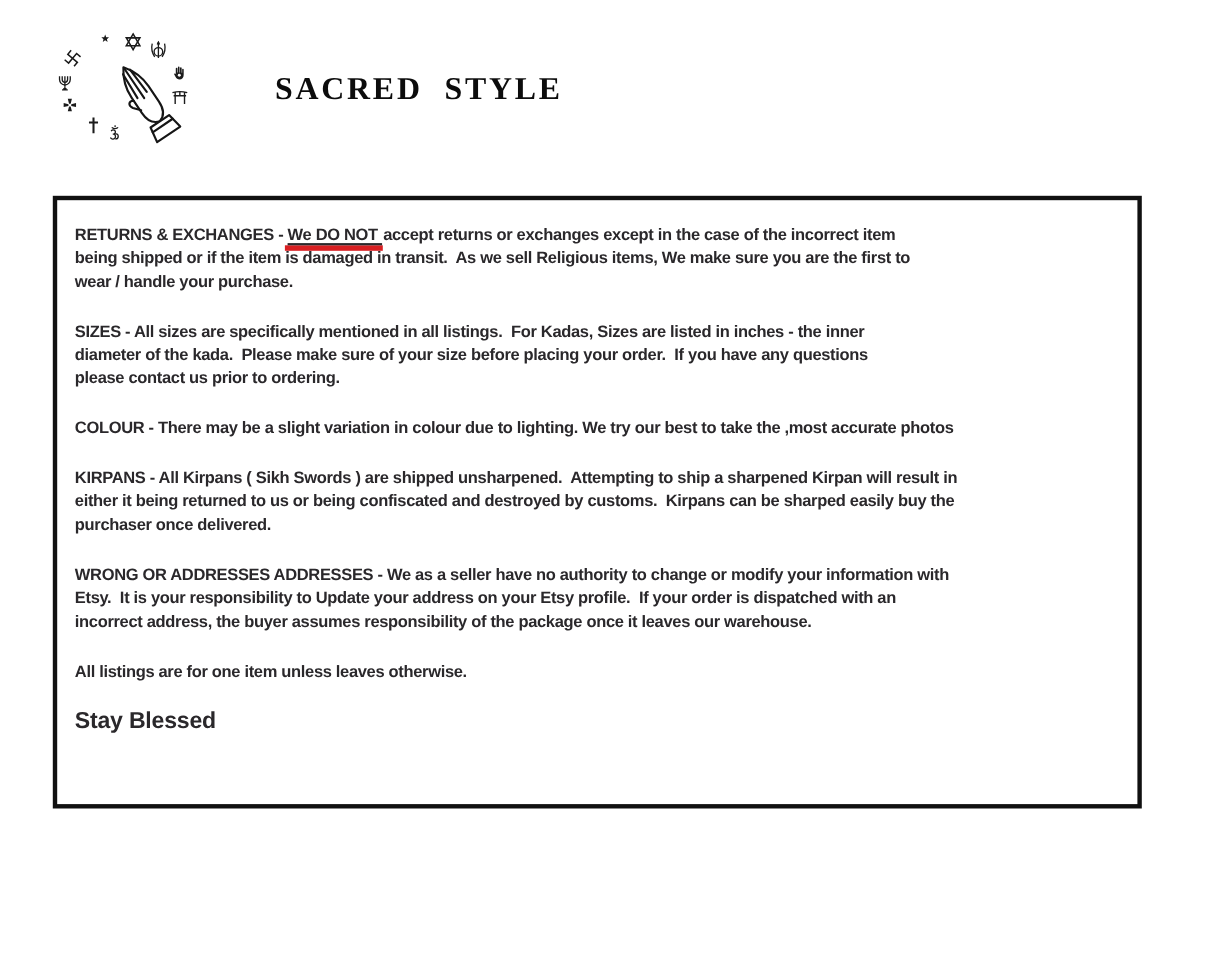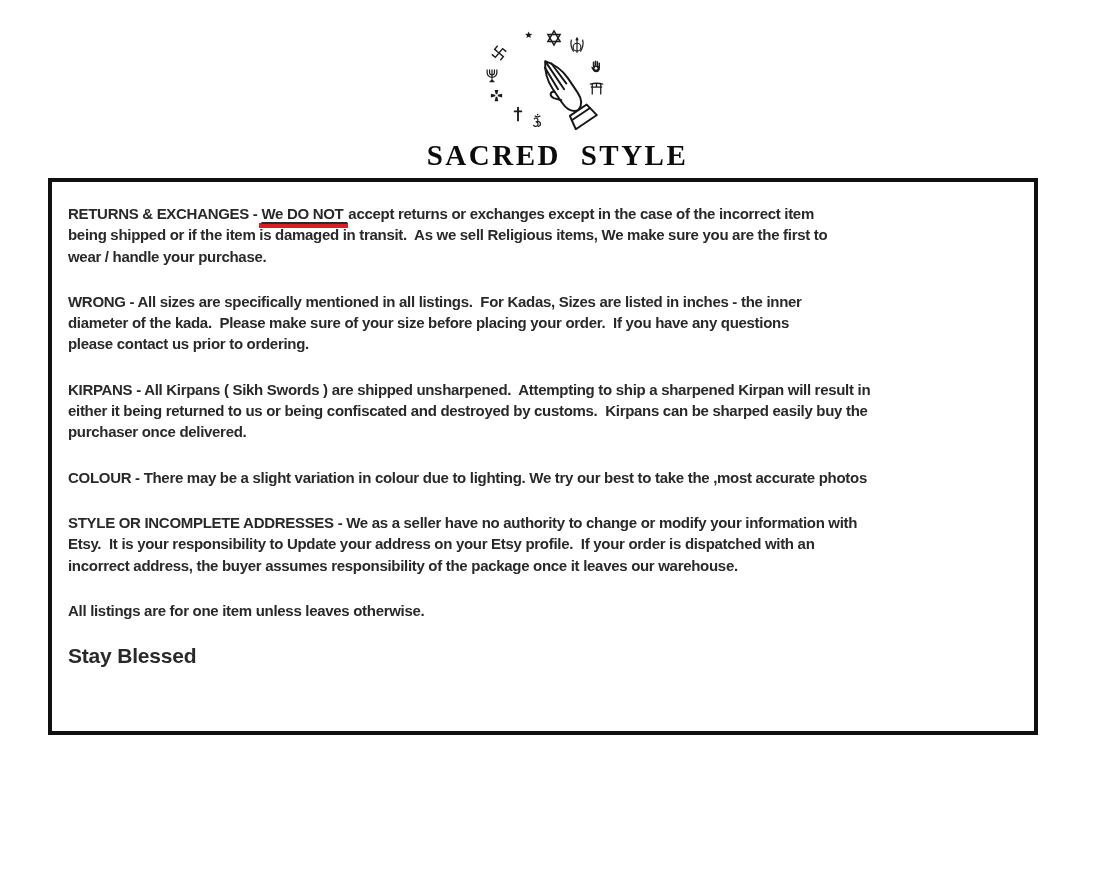--- a/index.html
+++ b/index.html
@@ -14,21 +14,21 @@
   body{
     width:1115px;height:883px;
     background:var(--page_bg);
     font-family:"Liberation Sans", sans-serif;
   }
   .page{position:relative;width:1115px;height:883px;background:var(--page_bg);overflow:hidden;}
 
   
   .logo-block{
     position:absolute;top:24px;left:0;width:100%;
-    display:flex;flex-direction:column;align-items:center;
+    display:flex;flex-direction:row;align-items:center;
   }
   .symbol-ring{position:relative;width:250px;height:112px;left:-11px;}
   .sym{position:absolute;color:var(--icon);line-height:0;}
   .sym svg{display:block;}
   .hands{position:absolute;line-height:0;}
   .brand-name{
     margin-top:3px;
     font-family:"Liberation Serif", serif;
     font-weight:600;
     font-size:29px;
@@ -167,31 +167,31 @@
     <div class="brand-name">SACRED STYLE</div>
   </header>
 
   <main class="policy-box">
 
     <p class="para"><span>RETURNS &amp; EXCHANGES</span><span> - </span><span class="hl">We DO NOT </span><span>accept returns or exchanges except in the case of the incorrect item
 being shipped or if the item is damaged in transit.  As we sell Religious items, We make sure you are the first to
 wear / handle your purchase.</span></p>
 
 
-    <p class="para"><span>WRONG</span><span> - </span><span class="hl"></span><span>All sizes are specifically mentioned in all listings.  For Kadas, Sizes are listed in inches - the inner
+    <p class="para"><span>SIZES</span><span> - </span><span class="hl"></span><span>All sizes are specifically mentioned in all listings.  For Kadas, Sizes are listed in inches - the inner
 diameter of the kada.  Please make sure of your size before placing your order.  If you have any questions
 please contact us prior to ordering.</span></p>
+
+    <p class="para gap-lg"><span>COLOUR</span><span> - </span><span class="hl"></span><span>There may be a slight variation in colour due to lighting. We try our best to take the ,most accurate photos</span></p>
 
     <p class="para"><span>KIRPANS</span><span> - </span><span class="hl"></span><span>All Kirpans ( Sikh Swords ) are shipped unsharpened.  Attempting to ship a sharpened Kirpan will result in
 either it being returned to us or being confiscated and destroyed by customs.  Kirpans can be sharped easily buy the
 purchaser once delivered.</span></p>
 
-    <p class="para gap-lg"><span>COLOUR</span><span> - </span><span class="hl"></span><span>There may be a slight variation in colour due to lighting. We try our best to take the ,most accurate photos</span></p>
-
-    <p class="para"><span>STYLE OR INCOMPLETE ADDRESSES</span><span> - </span><span class="hl"></span><span>We as a seller have no authority to change or modify your information with
+    <p class="para"><span>WRONG OR ADDRESSES ADDRESSES</span><span> - </span><span class="hl"></span><span>We as a seller have no authority to change or modify your information with
 Etsy.  It is your responsibility to Update your address on your Etsy profile.  If your order is dispatched with an
 incorrect address, the buyer assumes responsibility of the package once it leaves our warehouse.</span></p>
 
     <p class="note">All listings are for one item unless leaves otherwise.</p>
 
     <p class="closing">Stay Blessed</p>
 
   </main>
 </div>
 

